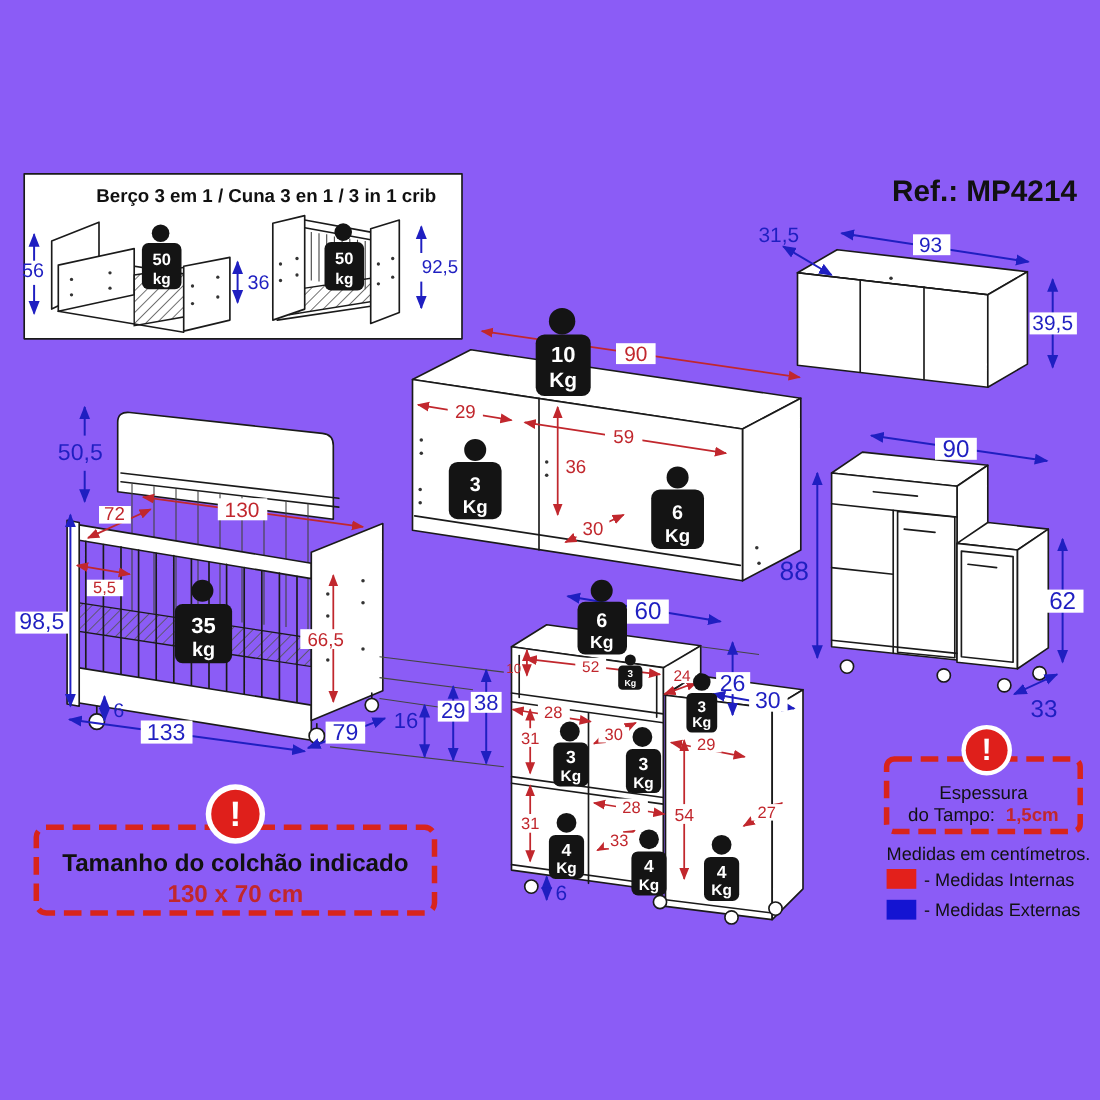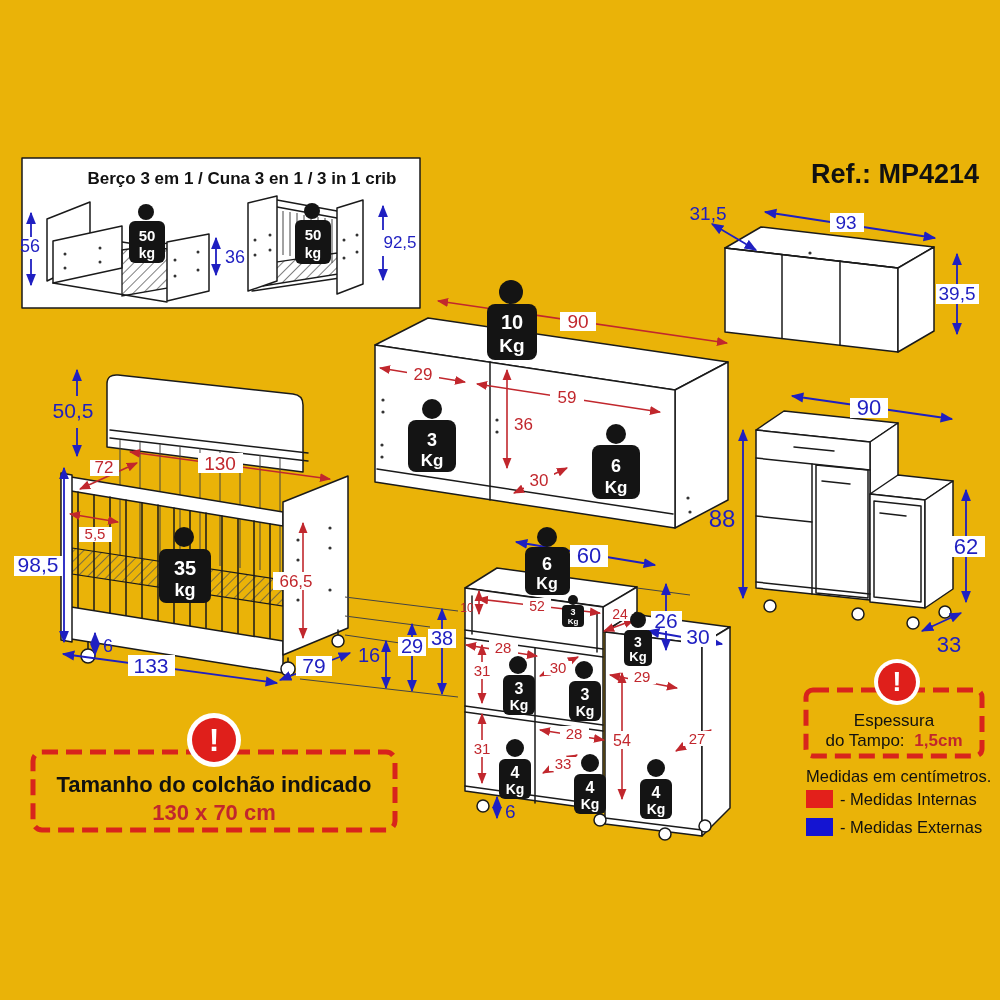--- a/index.html
+++ b/index.html
@@ -1,16 +1,16 @@
 <!DOCTYPE html>
 <html><head>
 <meta charset="utf-8">
 <style>
   html,body{margin:0;padding:0;background:#fff;}
-  .canvas{position:relative;width:1000px;height:1000px;background:#eab308;overflow:hidden;}
+  .canvas{position:relative;width:1000px;height:1000px;background:#8b5cf6;overflow:hidden;}
   svg{position:absolute;left:0;top:0;}
   text{font-family:"Liberation Sans","DejaVu Sans",sans-serif;}
   .ln{stroke:#1a1a1a;stroke-width:1.5;fill:none;stroke-linejoin:round;stroke-linecap:round;}
   .lt{stroke:#444;stroke-width:1;fill:none;}
   .fw{fill:#fff;stroke:#1a1a1a;stroke-width:1.5;stroke-linejoin:round;}
   .mr{stroke:#c1272d;stroke-width:1.6;fill:none;}
   .mb{stroke:#1f1fc1;stroke-width:1.8;fill:none;}
   .tr{fill:#c1272d;}
   .tb{fill:#1f1fc1;}
   .tk{fill:#111;}

